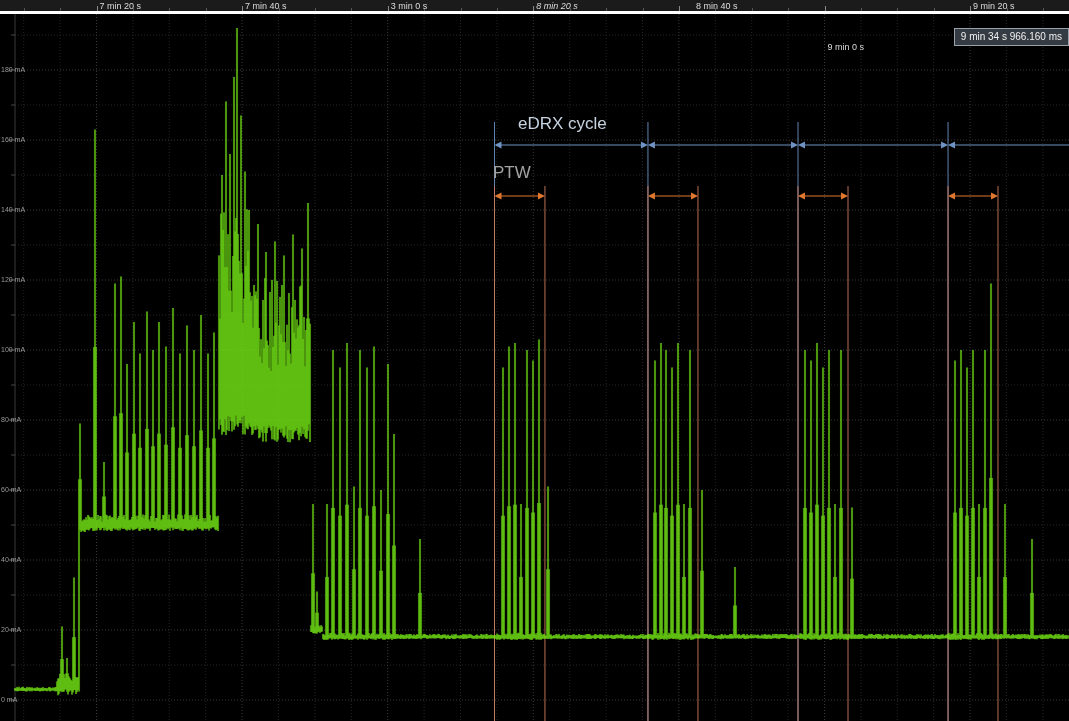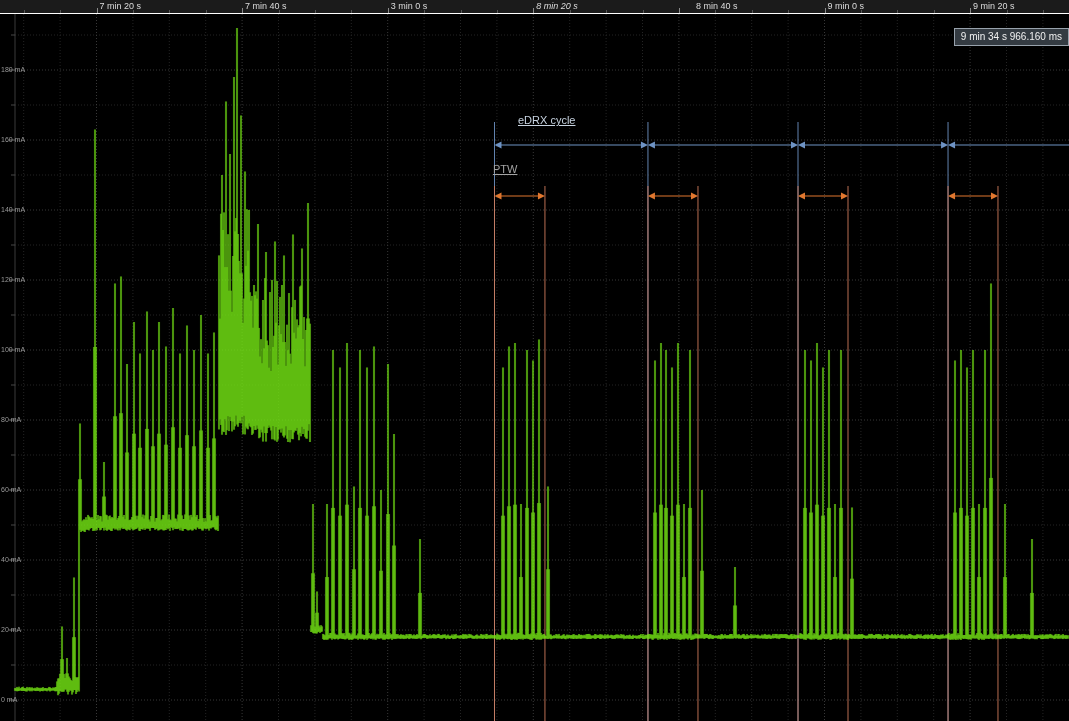--- a/index.html
+++ b/index.html
@@ -1,26 +1,26 @@
 <!DOCTYPE html>
 <html><head>
 <meta charset="utf-8">
 <style>
   html,body{margin:0;padding:0;width:1069px;height:721px;background:#000;overflow:hidden;
     font-family:"Liberation Sans","DejaVu Sans",sans-serif;}
   #app{position:relative;width:1069px;height:721px;background:#000;}
   #chart{position:absolute;left:0;top:0;}
   #topbar{position:absolute;top:0;left:0;width:1069px;height:14px;background:#1b1b1b;
-    border-bottom:1px solid #ffffff;box-sizing:border-box;z-index:3;}
+    border-bottom:3px solid #ffffff;box-sizing:border-box;z-index:3;}
   .ttick{position:absolute;bottom:0;width:1px;}
   .tlabel{position:absolute;top:1px;font-size:9px;color:#dcdcdc;white-space:nowrap;letter-spacing:0;}
   #readout{position:absolute;top:28px;right:0;font-size:10px;line-height:12px;padding:2px 6px;
     white-space:nowrap;z-index:5;box-sizing:border-box;text-align:right;}
   .ylabel{position:absolute;left:1px;font-size:7px;color:#9a9a9a;white-space:nowrap;z-index:4;}
-  .annlabel{position:absolute;font-size:11px;z-index:4;white-space:nowrap;text-decoration:underline;}
+  .annlabel{position:absolute;font-size:17px;z-index:4;white-space:nowrap;}
   #edrx-label{left:518px;top:114px;}
   #ptw-label{left:493px;top:163px;}
 </style>
 </head>
 <body>
 
 <div id="app">
   <svg id="chart" width="1069" height="721">
       <rect x="0" y="0" width="1069" height="721" fill="#000000"></rect>
       <g>
@@ -169,21 +169,21 @@
       <div class="ttick" style="left: 897.3px; height: 3px; background: rgb(85, 85, 85);"></div>
       <div class="ttick" style="left: 933.7px; height: 3px; background: rgb(85, 85, 85);"></div>
       <div class="ttick" style="left: 970.1px; height: 5px; background: rgb(138, 138, 138);"></div>
       <div class="ttick" style="left: 1006.5px; height: 3px; background: rgb(85, 85, 85);"></div>
       <div class="ttick" style="left: 1042.9px; height: 3px; background: rgb(85, 85, 85);"></div>
       <div class="tlabel" style="left: 99.5px; color: rgb(220, 220, 220);">7 min 20 s</div>
       <div class="tlabel" style="left: 245.1px; color: rgb(220, 220, 220);">7 min 40 s</div>
       <div class="tlabel" style="left: 390.7px; color: rgb(220, 220, 220);">3 min 0 s</div>
       <div class="tlabel" style="left: 536.3px; color: rgb(220, 220, 220); font-style: italic;">8 min 20 s</div>
       <div class="tlabel" style="left: 681.9px; color: rgb(220, 220, 220); padding-left: 14px;">8 min 40 s</div>
-      <div class="tlabel" style="left: 827.5px; color: rgb(220, 220, 220);">9 min 0 s</div>
+      <div class="tlabel" style="left: 827.5px; color: rgb(220, 220, 220); margin-top: 41px;">9 min 0 s</div>
       <div class="tlabel" style="left: 973.1px; color: rgb(220, 220, 220);">9 min 20 s</div>
     </div>
   <div id="readout" style="background: rgb(52, 59, 66); border: 1px solid rgb(152, 162, 172); color: rgb(240, 240, 240);">9 min 34 s 966.160 ms</div>
   <div id="yaxis">
       <div class="ylabel" style="top: 696px; color: rgb(154, 154, 154);">0 mA</div>
       <div class="ylabel" style="top: 626px; color: rgb(154, 154, 154);">20 mA</div>
       <div class="ylabel" style="top: 556px; color: rgb(154, 154, 154);">40 mA</div>
       <div class="ylabel" style="top: 486px; color: rgb(154, 154, 154);">60 mA</div>
       <div class="ylabel" style="top: 416px; color: rgb(154, 154, 154);">80 mA</div>
       <div class="ylabel" style="top: 346px; color: rgb(154, 154, 154);">100 mA</div>

